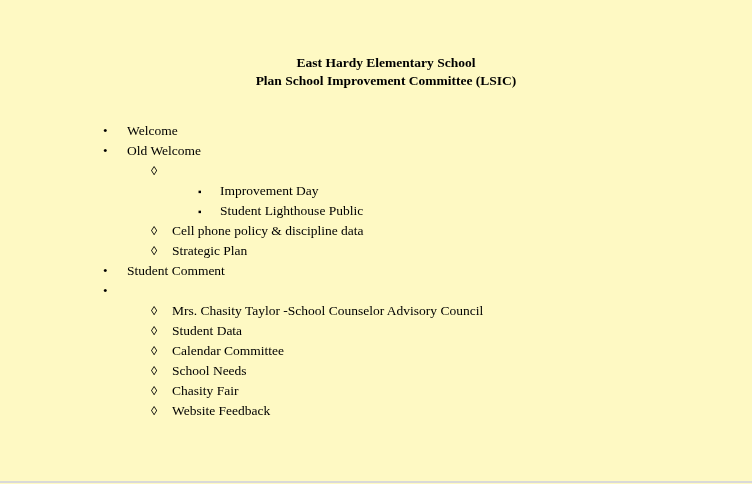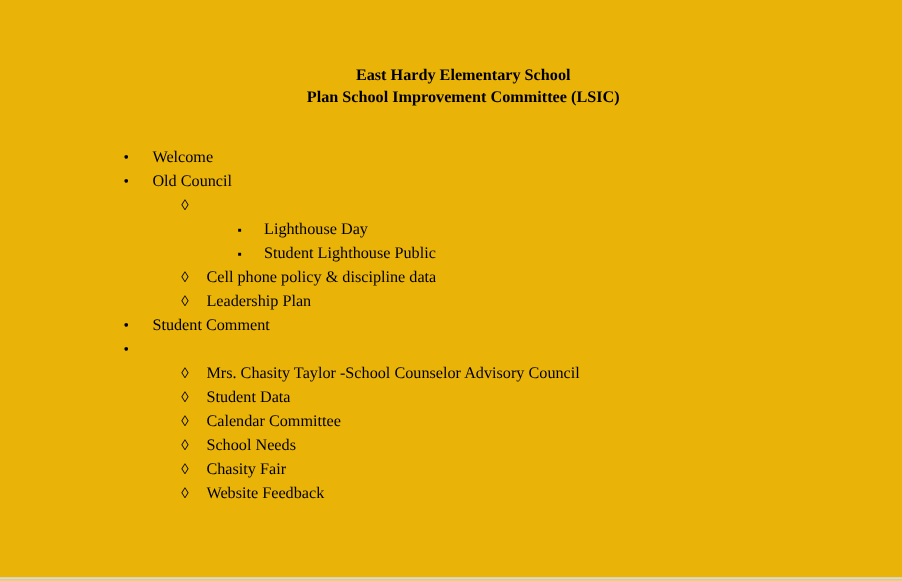--- a/index.html
+++ b/index.html
@@ -4,21 +4,21 @@
 <style>
   html, body {
     margin: 0;
     padding: 0;
     background: #ffffff;
   }
   .canvas {
     position: relative;
     width: 752px;
     height: 484px;
-    background: #eab308;
+    background: #fef9c3;
     overflow: hidden;
     font-family: "Liberation Serif", serif;
     color: #000000;
   }
   .title-block {
     position: absolute;
     top: 54px;
     left: 20px;
     width: 732px;
     text-align: center;
@@ -72,40 +72,40 @@
     <div class="title-line">Plan School Improvement Committee (LSIC)</div>
   </div>
 
   <div class="agenda" id="agenda-list">
       <div class="row l1">
         <span class="b">•</span>
         <span class="t">Welcome</span>
       </div>
       <div class="row l1">
         <span class="b">•</span>
-        <span class="t">Old Council</span>
+        <span class="t">Old Welcome</span>
       </div>
       <div class="row l2">
         <span class="b">◊</span>
       </div>
       <div class="row l3">
         <span class="b">▪</span>
-        <span class="t">Lighthouse Day</span>
+        <span class="t">Improvement Day</span>
       </div>
       <div class="row l3">
         <span class="b">▪</span>
         <span class="t">Student Lighthouse Public</span>
       </div>
       <div class="row l2">
         <span class="b">◊</span>
         <span class="t">Cell phone policy &amp; discipline data</span>
       </div>
       <div class="row l2">
         <span class="b">◊</span>
-        <span class="t">Leadership Plan</span>
+        <span class="t">Strategic Plan</span>
       </div>
       <div class="row l1">
         <span class="b">•</span>
         <span class="t">Student Comment</span>
       </div>
       <div class="row l1">
         <span class="b">•</span>
       </div>
       <div class="row l2">
         <span class="b">◊</span>

